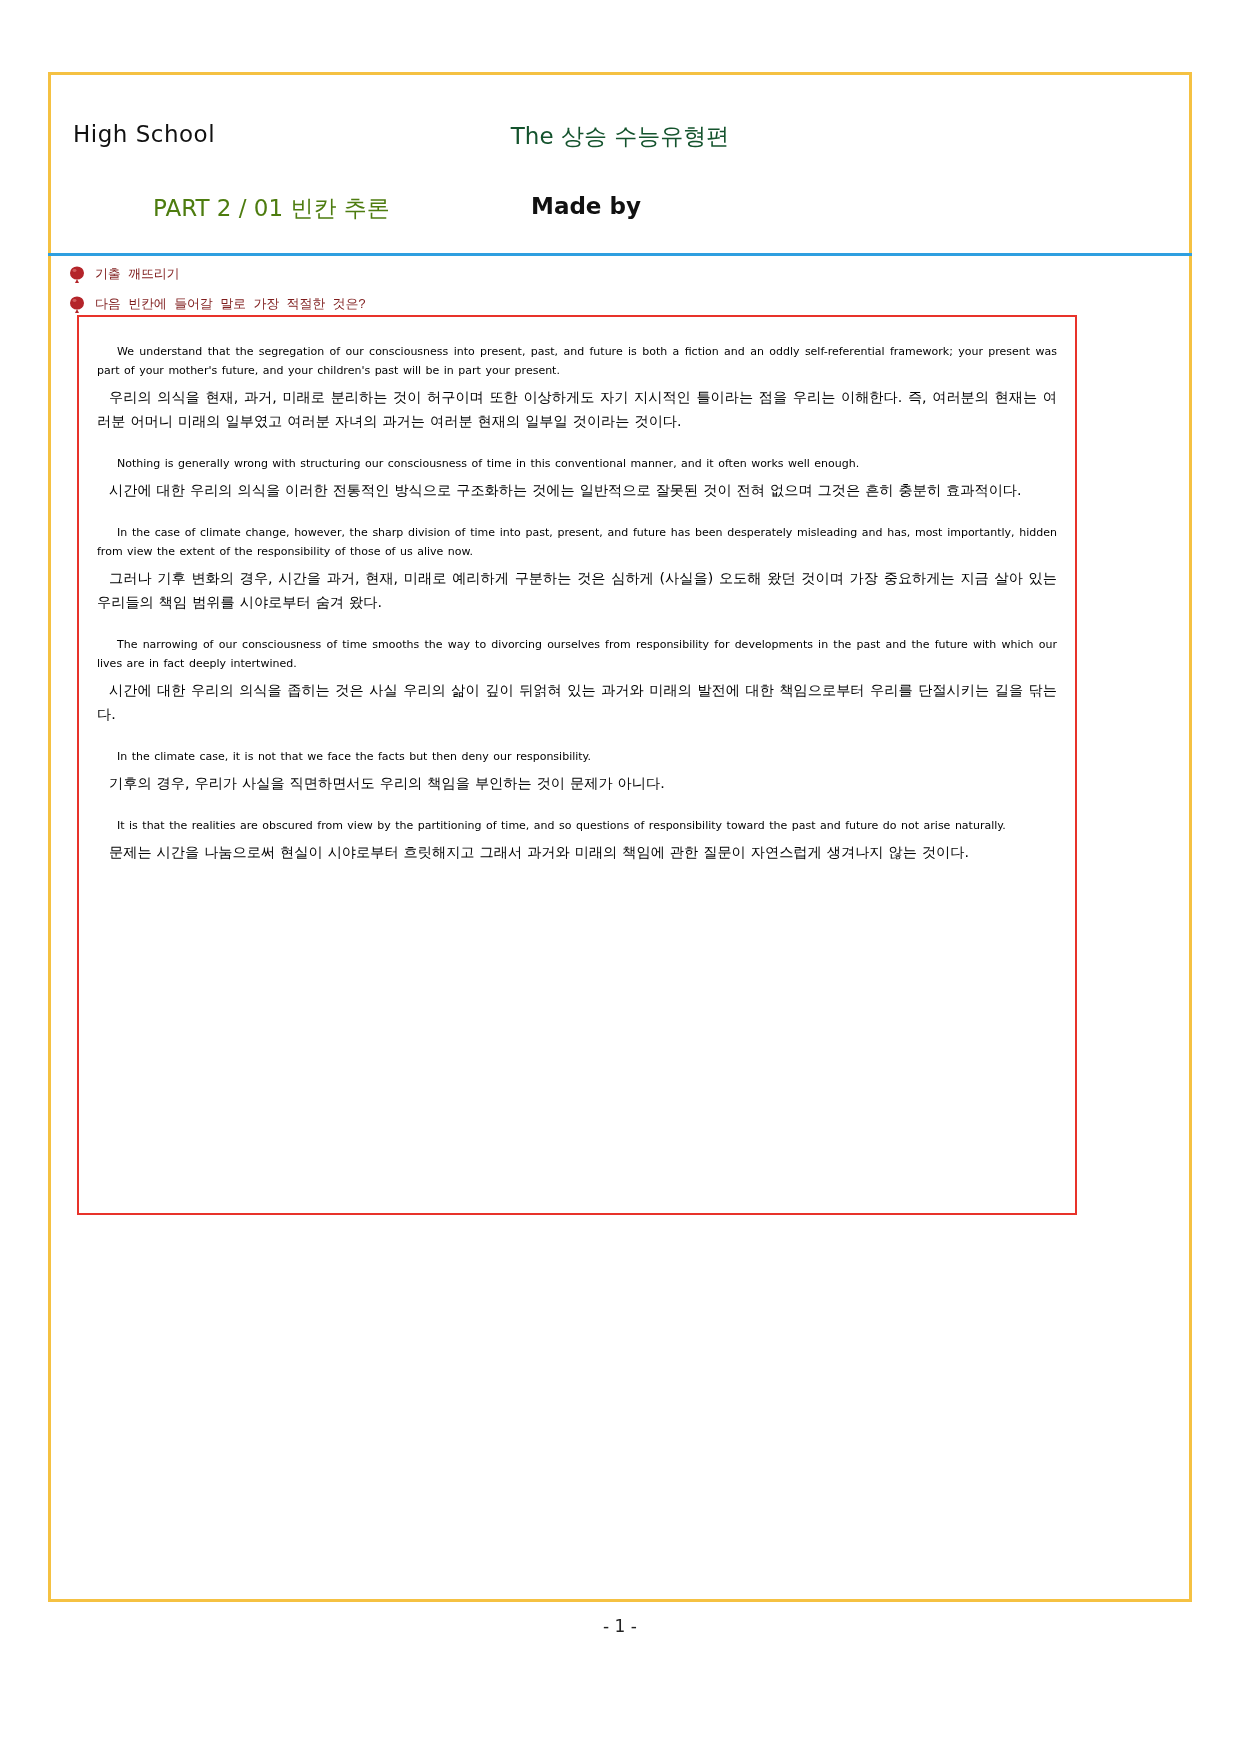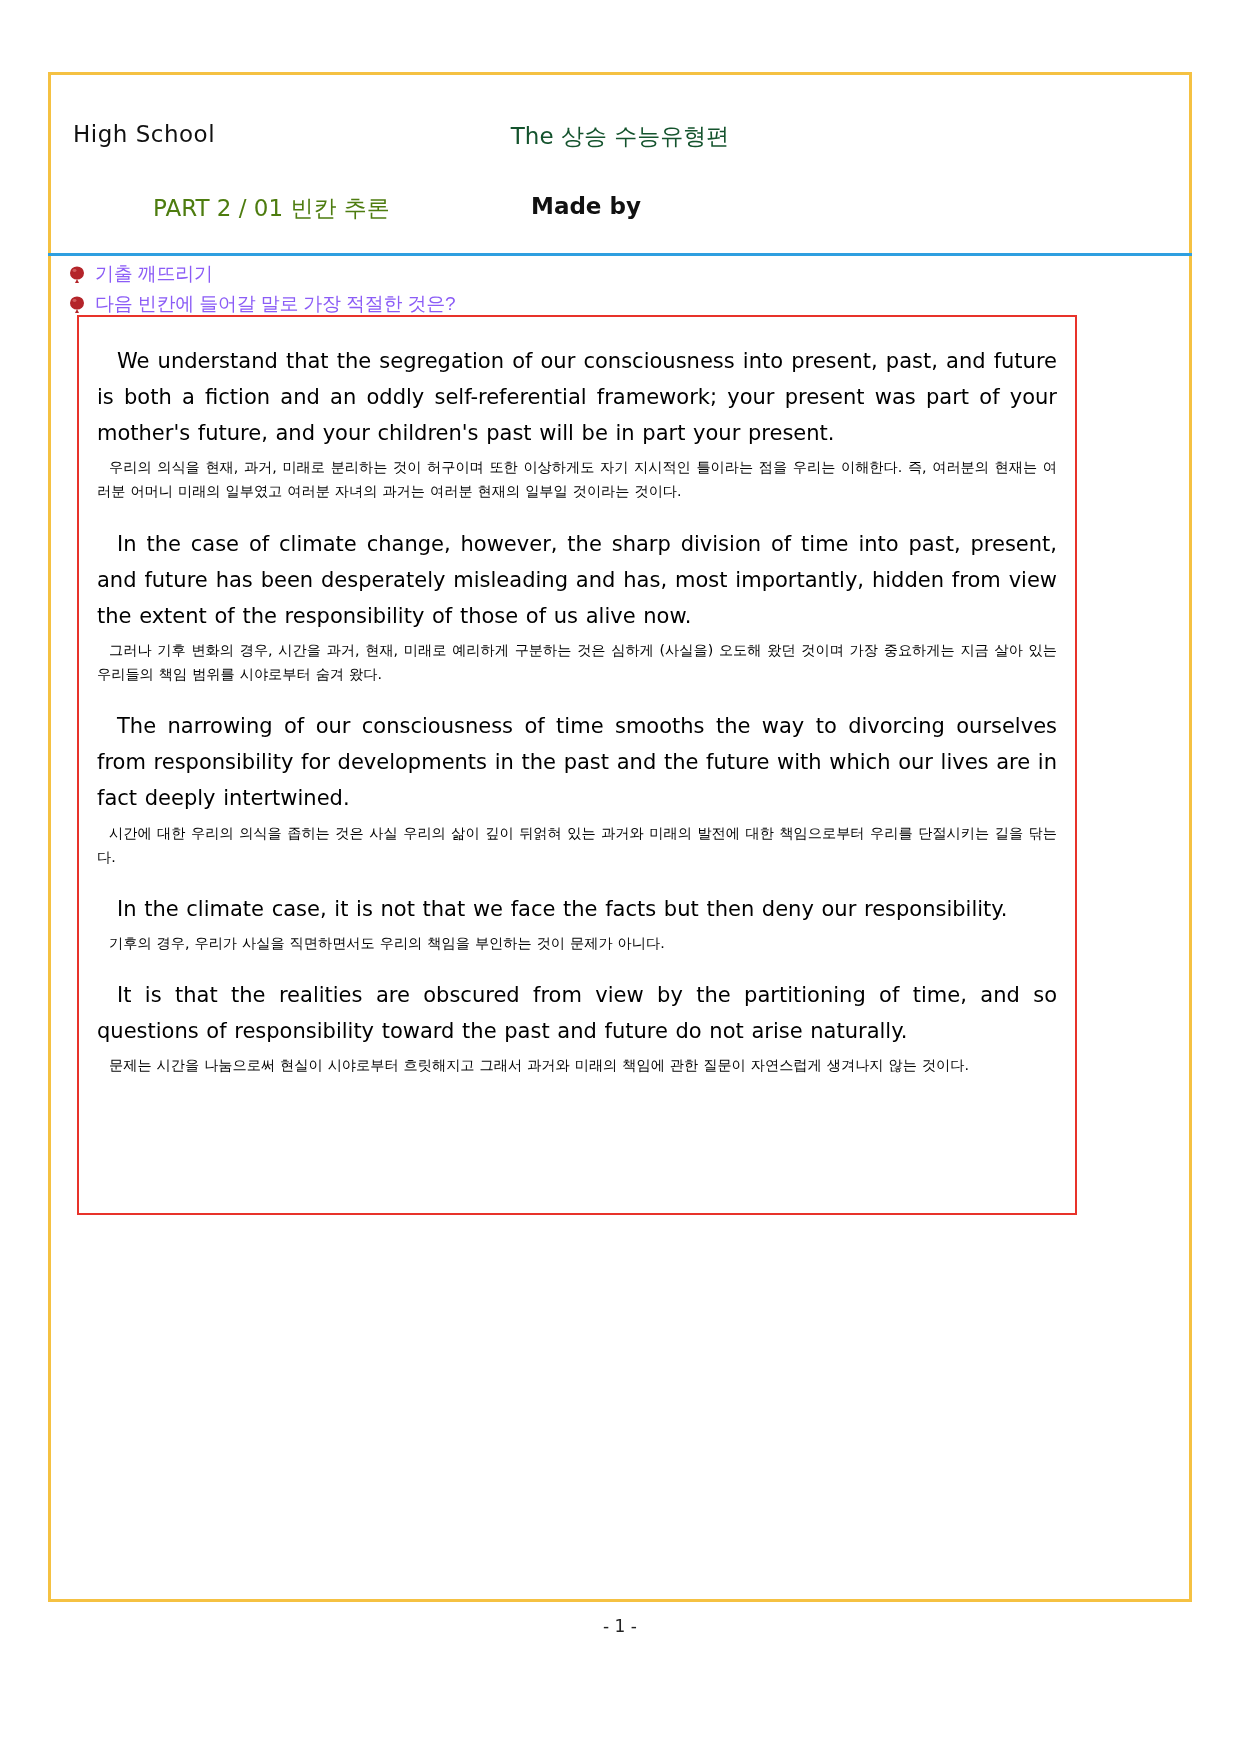--- a/index.html
+++ b/index.html
@@ -102,39 +102,39 @@
   }
   .bullet-dot {
     width: 16px;
     height: 17px;
     margin-right: 10px;
     flex: 0 0 auto;
     position: relative;
   }
   .bullet-dot svg { display: block; }
   .bullet-text {
-    font-size: 19px;
-    color: #8b5cf6;
+    font-size: 13px;
+    color: #7f1d1d;
     letter-spacing: -0.2px;
-    font-family: Liberation Sans, sans-serif;
+    font-family: Liberation Mono, monospace;
   }
   .passage-box {
     position: absolute;
     left: 26px;
     top: 240px;
     width: 1000px;
     height: 900px;
     border: 2px solid #e8322a;
     box-sizing: border-box;
     padding: 26px 18px 20px 18px;
   }
   .block { margin-bottom: 22px; }
   .block:last-child { margin-bottom: 14px; }
   .en {
-    font-size: 21px;
+    font-size: 11px;
     line-height: 1.72;
     text-align: justify;
     text-indent: 20px;
     color: #000;
     font-family: "DejaVu Sans", sans-serif;
     word-spacing: 1px;
   }
   .ko {
     font-size: 14.2px;
     line-height: 1.7;
@@ -196,20 +196,24 @@
     </div>
   </div>
 
   <div class="passage-box">
 
     <div class="block">
       <div class="en">We understand that the segregation of our consciousness into present, past, and future is both a fiction and an oddly self-referential framework; your present was part of your mother's future, and your children's past will be in part your present.</div>
       <div class="ko">우리의 의식을 현재, 과거, 미래로 분리하는 것이 허구이며 또한 이상하게도 자기 지시적인 틀이라는 점을 우리는 이해한다. 즉, 여러분의 현재는 여러분 어머니 미래의 일부였고 여러분 자녀의 과거는 여러분 현재의 일부일 것이라는 것이다.</div>
     </div>
 
+    <div class="block">
+      <div class="en">Nothing is generally wrong with structuring our consciousness of time in this conventional manner, and it often works well enough.</div>
+      <div class="ko">시간에 대한 우리의 의식을 이러한 전통적인 방식으로 구조화하는 것에는 일반적으로 잘못된 것이 전혀 없으며 그것은 흔히 충분히 효과적이다.</div>
+    </div>
 
     <div class="block">
       <div class="en">In the case of climate change, however, the sharp division of time into past, present, and future has been desperately misleading and has, most importantly, hidden from view the extent of the responsibility of those of us alive now.</div>
       <div class="ko">그러나 기후 변화의 경우, 시간을 과거, 현재, 미래로 예리하게 구분하는 것은 심하게 (사실을) 오도해 왔던 것이며 가장 중요하게는 지금 살아 있는 우리들의 책임 범위를 시야로부터 숨겨 왔다.</div>
     </div>
 
     <div class="block">
       <div class="en">The narrowing of our consciousness of time smooths the way to divorcing ourselves from responsibility for developments in the past and the future with which our lives are in fact deeply intertwined.</div>
       <div class="ko">시간에 대한 우리의 의식을 좁히는 것은 사실 우리의 삶이 깊이 뒤얽혀 있는 과거와 미래의 발전에 대한 책임으로부터 우리를 단절시키는 길을 닦는다.</div>
     </div>

